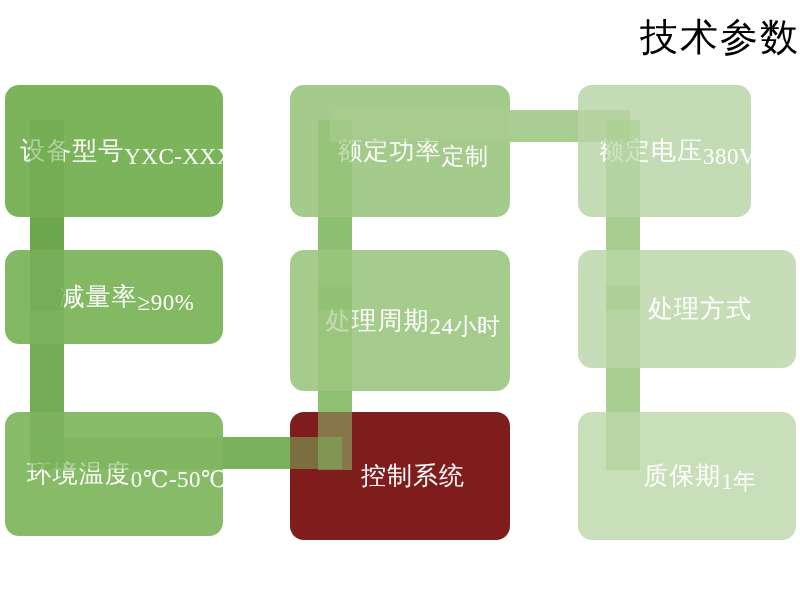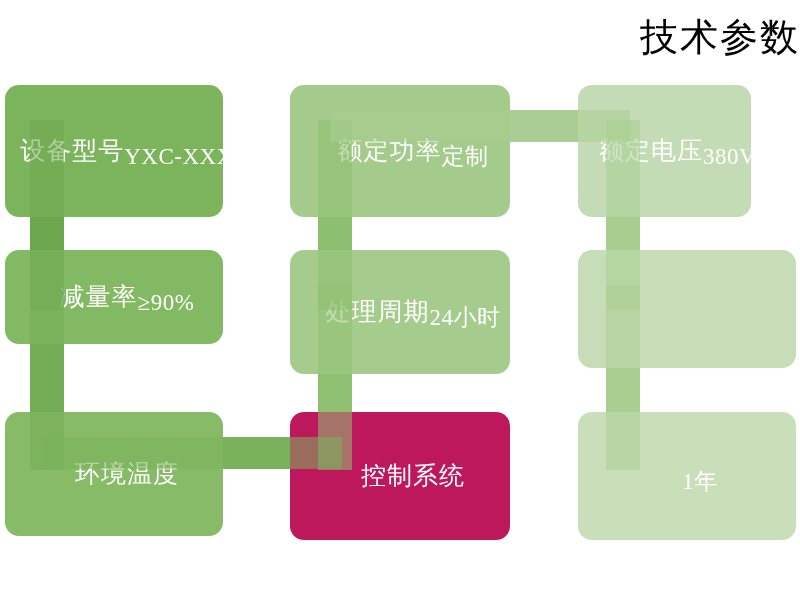--- a/index.html
+++ b/index.html
@@ -118,42 +118,45 @@
           <div class="ttl">额定电压</div>
           <div class="val">380V</div>
         </div>
       </div>
       <div class="card" style="left: 5px; top: 250px; width: 218px; height: 94px; background: rgb(132, 185, 100); z-index: 3;">
         <div class="txtwrap">
           <div class="ttl">减量率</div>
           <div class="val">≥90%</div>
         </div>
       </div>
-      <div class="card" style="left: 290px; top: 250px; width: 220px; height: 124px; background: rgb(166, 204, 141); z-index: 3;">
+      <div class="card" style="left: 290px; top: 250px; width: 220px; height: 141px; background: rgb(166, 204, 141); z-index: 3;">
         <div class="txtwrap">
           <div class="ttl">处理周期</div>
           <div class="val">24小时</div>
         </div>
       </div>
       <div class="card" style="left: 578px; top: 250px; width: 218px; height: 118px; background: rgb(198, 221, 183); z-index: 3;">
         <div class="txtwrap">
+          <div class="ttl">处理方式</div>
         </div>
       </div>
       <div class="card" style="left: 5px; top: 412px; width: 218px; height: 124px; background: rgb(135, 187, 103); z-index: 3;">
         <div class="txtwrap">
           <div class="ttl">环境温度</div>
+          <div class="val">0℃-50℃</div>
         </div>
       </div>
-      <div class="card" style="left: 290px; top: 412px; width: 220px; height: 128px; background: #be185d; z-index: 3;">
+      <div class="card" style="left: 290px; top: 412px; width: 220px; height: 128px; background: #7f1d1d; z-index: 3;">
         <div class="txtwrap">
           <div class="ttl">控制系统</div>
         </div>
       </div>
       <div class="card" style="left: 578px; top: 412px; width: 218px; height: 128px; background: rgb(200, 223, 185); z-index: 3;">
         <div class="txtwrap">
+          <div class="ttl">质保期</div>
           <div class="val">1年</div>
         </div>
       </div>
     </div>
 
   <div id="connectors-overlay">
       <div class="conn" style="left: 30px; top: 120px; width: 34px; height: 190px; background: rgb(109, 168, 78); opacity: 0.55; z-index: 4;"></div>
       <div class="conn" style="left: 318px; top: 120px; width: 34px; height: 190px; background: rgb(141, 191, 111); opacity: 0.55; z-index: 4;"></div>
       <div class="conn" style="left: 606px; top: 120px; width: 34px; height: 190px; background: rgb(167, 205, 144); opacity: 0.55; z-index: 4;"></div>
       <div class="conn" style="left: 30px; top: 285px; width: 34px; height: 185px; background: rgb(116, 173, 85); opacity: 0.55; z-index: 4;"></div>

